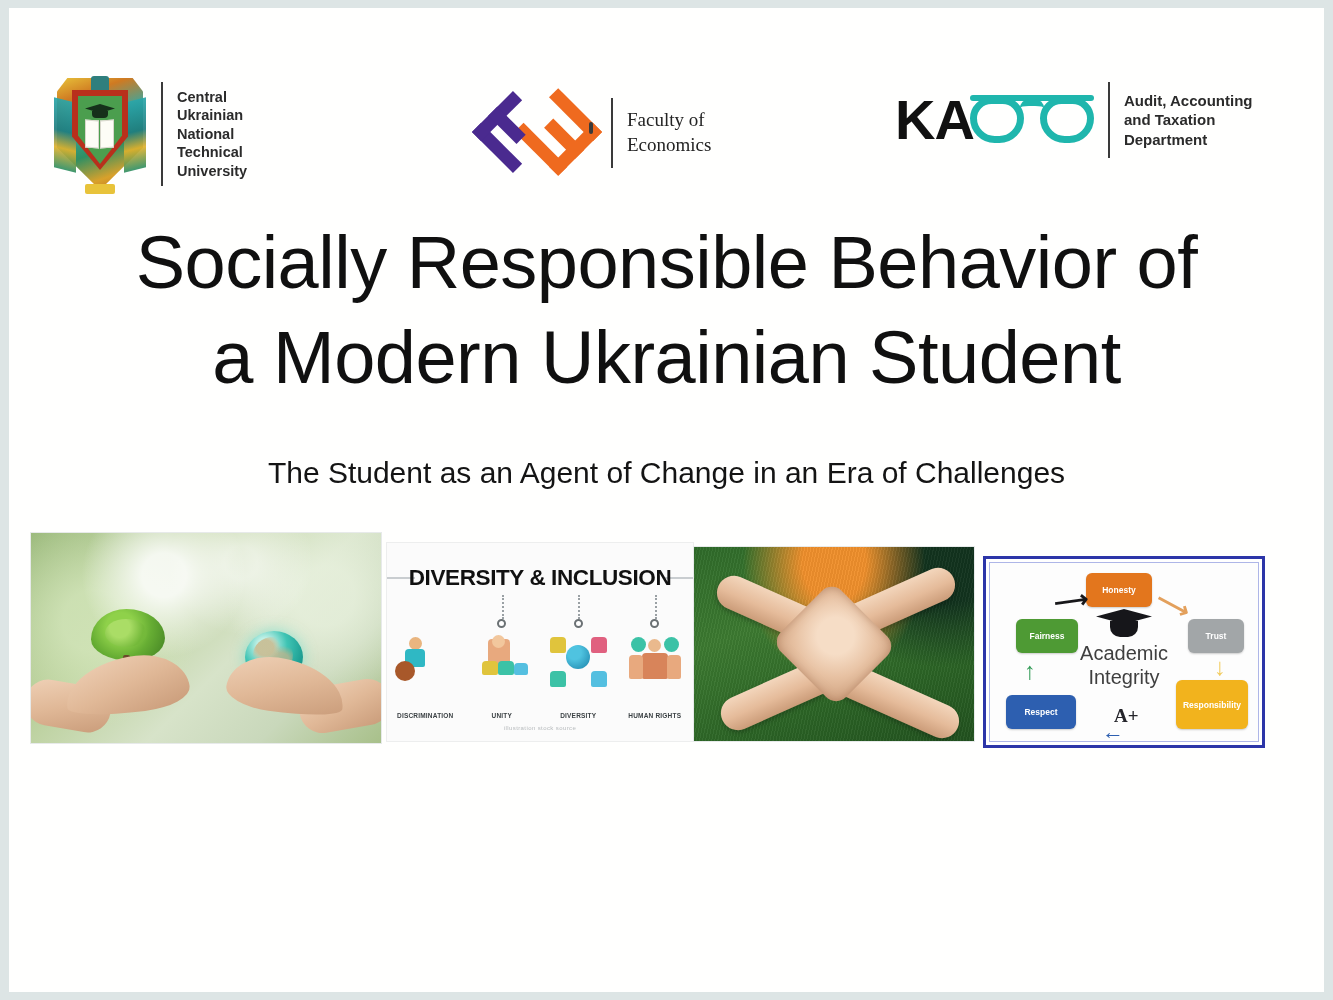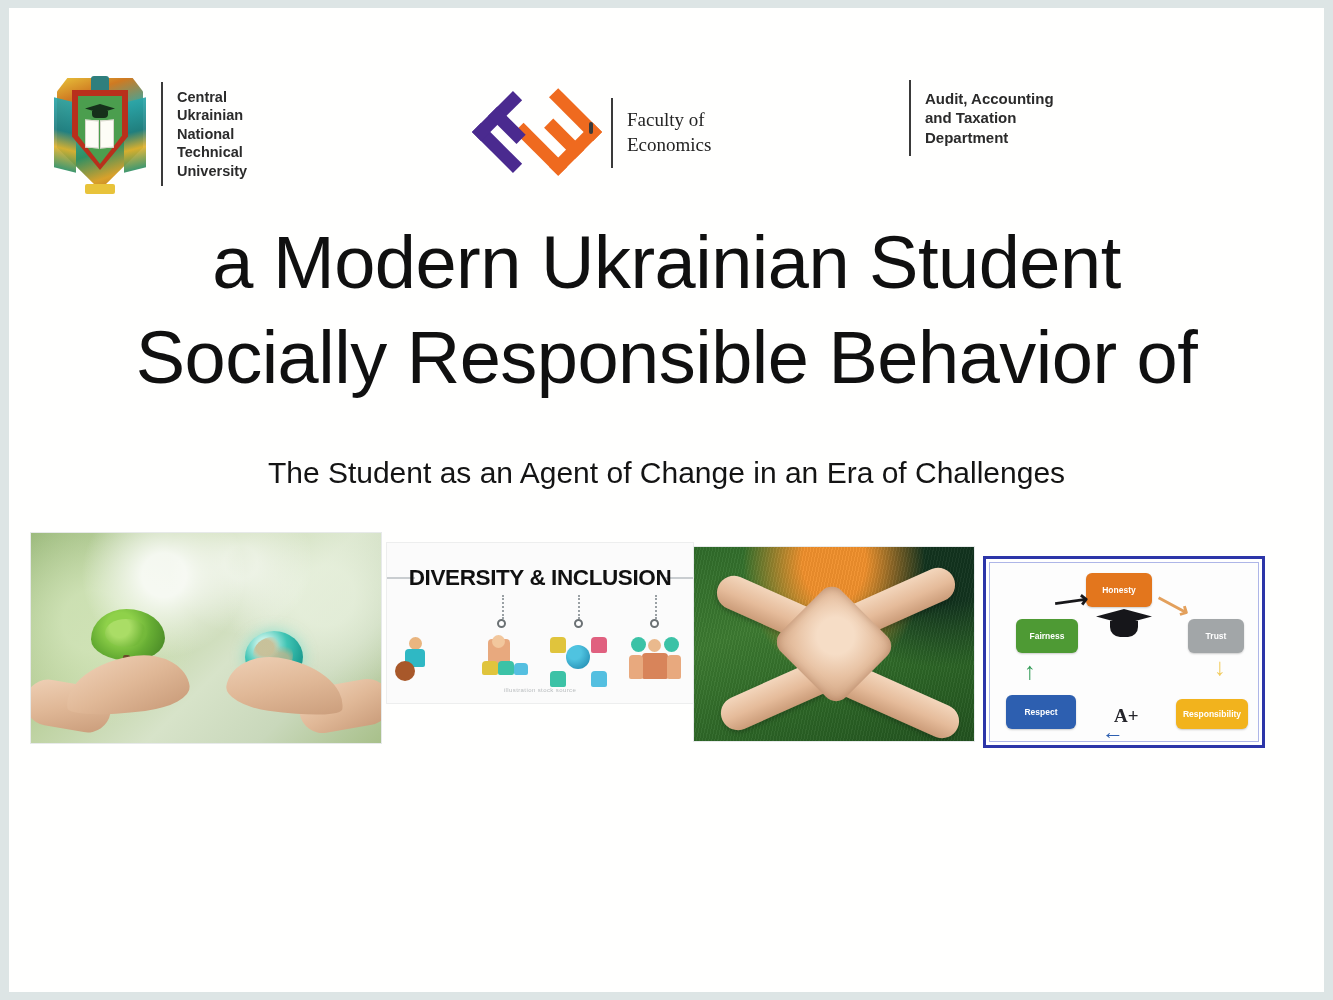--- a/index.html
+++ b/index.html
@@ -354,21 +354,21 @@
   .hand.right-arm {
     right: -10px; top: 150px;
     width: 92px; height: 46px;
     transform: rotate(-10deg);
     border-radius: 36px;
   }
 
   
   #photo-diversity {
     left: 377px; top: 534px;
-    width: 308px; height: 162px;
+    width: 308px; height: 200px;
     background: #fbfbfb;
     border: 1px solid #edeeee;
     box-sizing: border-box;
   }
   .di-title {
     position: absolute;
     left: 0; top: 22px;
     width: 100%;
     text-align: center;
     font-family: "Liberation Sans", sans-serif;
@@ -553,21 +553,21 @@
     font-weight: bold;
     font-size: 8.5px;
     display: flex;
     align-items: center;
     justify-content: center;
     text-align: center;
     box-shadow: 0 1px 2px rgba(0,0,0,.2);
   }
   #ai-honesty  { left: 96px;  top: 10px;  width: 66px; height: 34px; background: #e3761d; }
   #ai-trust    { right: 14px; top: 56px;  width: 56px; height: 34px; background: #a2a6a8; }
-  #ai-respons  { right: 10px; bottom: 12px; width: 72px; height: 30px; background: #f2b31d; }
+  #ai-respons  { right: 10px; bottom: 12px; width: 72px; height: 49px; background: #f2b31d; }
   #ai-respect  { left: 16px;  bottom: 12px; width: 70px; height: 34px; background: #2d5fb0; }
   #ai-fairness { left: 10px;  top: 56px;  width: 62px; height: 34px; background: #4e9a34; margin-left: 16px; }
   .ai-arrow { position: absolute; font-weight: bold; line-height: 1; }
   #ai-arrow-nw { left: 64px;  top: 26px;  font-size: 24px; color: #17171a; transform: rotate(-8deg); }
   #ai-arrow-ne { left: 166px; top: 30px;  font-size: 24px; color: #e3a05c; transform: rotate(28deg); }
   #ai-arrow-e  { right: 32px; top: 92px;  font-size: 24px; color: #f2cc60; }
   #ai-arrow-s  { left: 112px; bottom: -2px; font-size: 22px; color: #2d5fb0; }
   #ai-arrow-w  { left: 34px;  top: 96px;  font-size: 24px; color: #2f9a54; }
   .ai-grade {
     position: absolute;
@@ -648,32 +648,41 @@
           <div class="fe-dot"></div>
         </div>
         <div class="logo-divider"></div>
         <div class="logo-text">
           <div>Faculty of</div>
           <div>Economics</div>
         </div>
       </div>
 
       <div class="logo-block" id="logo-ka">
+        <div class="ka-mark">
+          <span class="ka-letters">KA</span>
+          <span class="glasses">
+            <span class="brow"></span>
+            <span class="lens l"></span>
+            <span class="bridge"></span>
+            <span class="lens r"></span>
+          </span>
+        </div>
         <div class="logo-divider"></div>
         <div class="logo-text">
           <div>Audit, Accounting</div>
           <div>and Taxation</div>
           <div>Department</div>
         </div>
       </div>
     </div>
 
     <div class="main-title">
+      <div>Socially Responsible Behavior of</div>
       <div>a Modern Ukrainian Student</div>
-      <div>Socially Responsible Behavior of</div>
     </div>
 
     <div class="subtitle">The Student as an Agent of Change in an Era of Challenges</div>
 
     <div class="strip">
 
       <div class="photo" id="photo-nature">
         <div class="bokeh-bg"></div>
         <div class="hand left-arm"></div>
         <div class="hand right-arm"></div>
@@ -746,20 +755,24 @@
         <div class="arm a4"></div>
         <div class="grip"></div>
       </div>
 
       <div class="photo" id="photo-integrity">
         <div class="ai-inner">
           <div class="ai-cap">
             <div class="ai-cap-top"></div>
             <div class="ai-cap-body"></div>
           </div>
+          <div class="ai-center">
+            <div>Academic</div>
+            <div>Integrity</div>
+          </div>
           <div class="ai-box" id="ai-honesty">Honesty</div>
           <div class="ai-box" id="ai-trust">Trust</div>
           <div class="ai-box" id="ai-respons">Responsibility</div>
           <div class="ai-box" id="ai-respect">Respect</div>
           <div class="ai-box" id="ai-fairness">Fairness</div>
           <div class="ai-arrow" id="ai-arrow-nw">⟶</div>
           <div class="ai-arrow" id="ai-arrow-ne">⟶</div>
           <div class="ai-arrow" id="ai-arrow-e">↓</div>
           <div class="ai-arrow" id="ai-arrow-s">←</div>
           <div class="ai-arrow" id="ai-arrow-w">↑</div>

